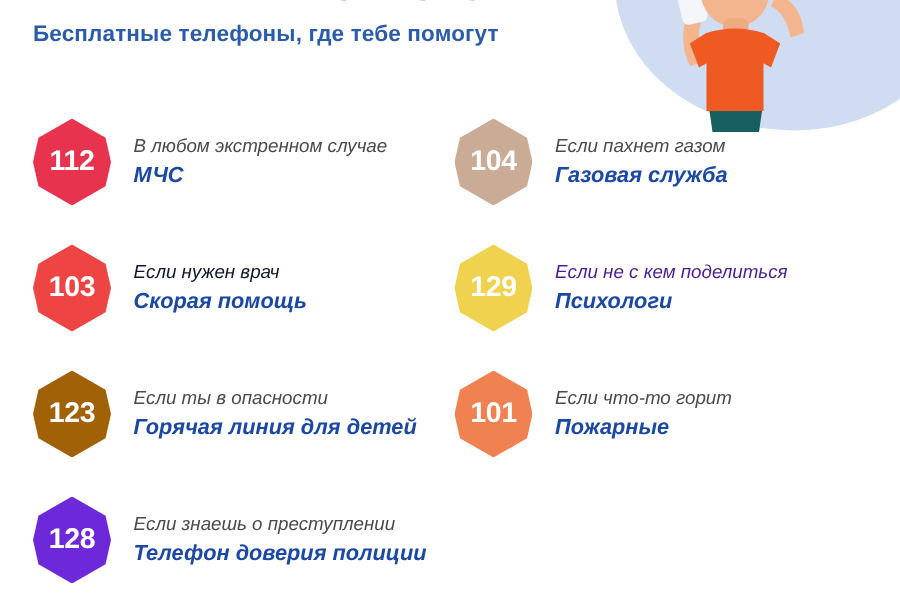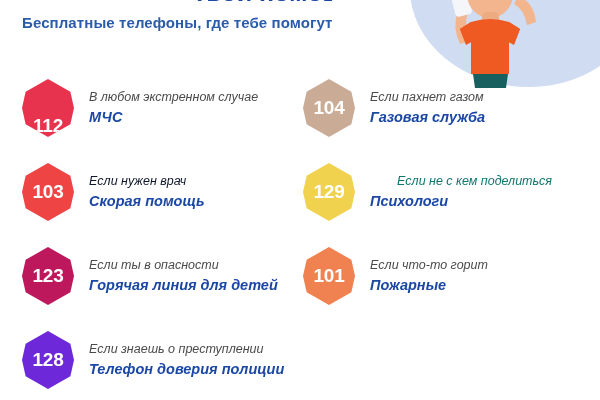--- a/index.html
+++ b/index.html
@@ -153,21 +153,21 @@
 <div id="header">
   <div id="title-clipped">
     <span class="title-text" style="color: rgb(27, 71, 165);">Твои помощники</span>
   </div>
   <div id="subtitle" style="color: rgb(43, 92, 171);">Бесплатные телефоны, где тебе помогут</div>
 </div>
 
 <div id="numbers-grid">
 
   <div class="entry">
-    <div class="hex" style="background: rgb(232, 51, 79); align-items: flex-end;">
+    <div class="hex" style="background: rgb(232, 51, 79);">
       <span class="hex-number">112</span>
     </div>
     <div class="entry-text">
       <div class="entry-caption" style="color: rgb(74, 74, 74);">В любом экстренном случае</div>
       <div class="entry-label" style="color: rgb(27, 71, 165);">МЧС</div>
     </div>
   </div>
 
   <div class="entry">
     <div class="hex" style="background: rgb(201, 171, 150);">
@@ -187,28 +187,28 @@
       <div class="entry-caption" style="color: #0f172a;">Если нужен врач</div>
       <div class="entry-label" style="color: rgb(27, 71, 165);">Скорая помощь</div>
     </div>
   </div>
 
   <div class="entry">
     <div class="hex" style="background: rgb(240, 210, 78);">
       <span class="hex-number">129</span>
     </div>
     <div class="entry-text">
-      <div class="entry-caption" style="color: #0f766e; margin-left: 27px;">Если не с кем поделиться</div>
+      <div class="entry-caption" style="color: #4c1d95;">Если не с кем поделиться</div>
       <div class="entry-label" style="color: rgb(27, 71, 165);">Психологи</div>
     </div>
   </div>
 
 
   <div class="entry">
-    <div class="hex" style="background: #be185d;">
+    <div class="hex" style="background: #a16207;">
       <span class="hex-number">123</span>
     </div>
     <div class="entry-text">
       <div class="entry-caption" style="color: rgb(74, 74, 74);">Если ты в опасности</div>
       <div class="entry-label" style="color: rgb(27, 71, 165);">Горячая линия для детей</div>
     </div>
   </div>
 
   <div class="entry">
     <div class="hex" style="background: rgb(240, 129, 80);">

